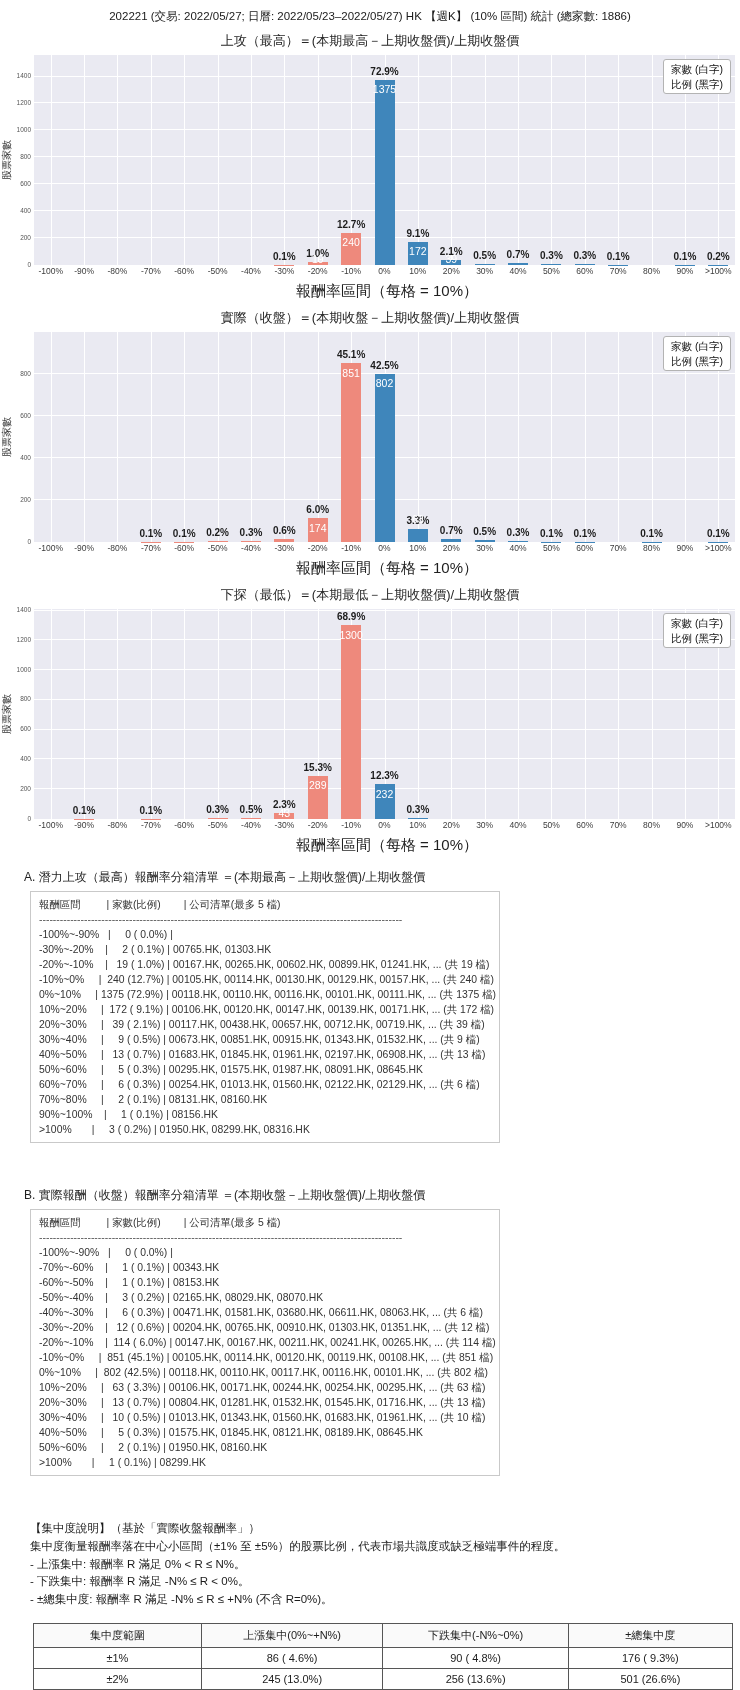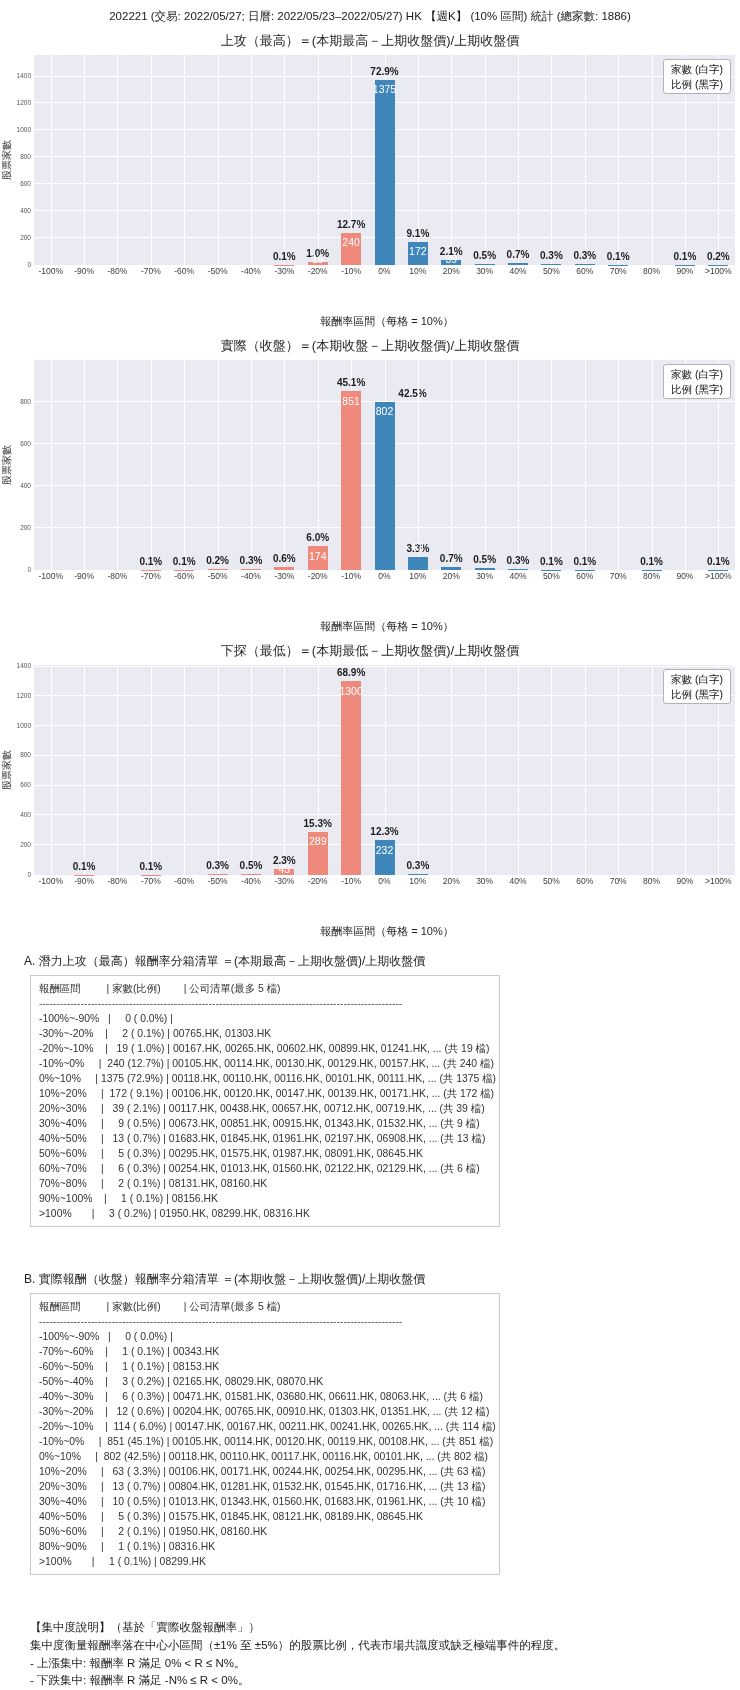--- a/index.html
+++ b/index.html
@@ -15,21 +15,21 @@
   .plot{position:relative;background:#eaeaf2;height:210px;}
   .vgrid{position:absolute;top:0;bottom:0;width:1px;background:#ffffff;}
   .hgrid{position:absolute;left:0;right:0;height:1px;background:#ffffff;}
   .bar{position:absolute;bottom:0;width:20px;}
   .pct{position:absolute;font-size:10px;color:#1c1c1c;transform:translateX(-50%);white-space:nowrap;line-height:1;font-weight:bold;}
   .cnt{position:absolute;font-size:10.5px;color:#fff;transform:translateX(-50%);white-space:nowrap;line-height:1;z-index:2;}
   .legend{position:absolute;top:4px;right:4px;background:#fff;border:1px solid #b3b3b3;border-radius:3px;padding:2px 7px;font-size:10.5px;line-height:1.4;color:#111;z-index:3;}
   .xspacer{grid-column:1/3;}
   .xticks{position:relative;height:12px;}
   .xtick{position:absolute;top:2px;transform:translateX(-50%);font-size:8.5px;color:#3c3c3c;white-space:nowrap;line-height:1;}
-  .xlabel{text-align:center;font-size:11px;color:#1f1f1f;padding:5px 0 0 34px;margin-top:32px;}
+  .xlabel{text-align:center;font-size:15px;color:#1f1f1f;padding:5px 0 0 34px;}
   .list-heading{font-size:12px;color:#1f1f1f;margin:14px 0 5px 24px;}
   .listing-box{margin-left:30px;width:452px;border:1px solid #c9c9c9;padding:5px 8px;font-size:10.4px;line-height:15px;color:#333;overflow:hidden;}
   .listing-box div{white-space:pre;}
   .lb-divider{color:#555;}
   .section-b{margin-top:44px;}
   .concentration{margin:44px 0 0 30px;font-size:11.5px;line-height:1.55;color:#1c1c1c;}
   table.ctable{border-collapse:collapse;margin:14px 0 0 33px;width:700px;font-size:11px;color:#1c1c1c;table-layout:fixed;}
   table.ctable th,table.ctable td{border:1px solid #565656;text-align:center;padding:4px 2px;font-weight:normal;}
   table.ctable th{background:#fafafa;}
   table.ctable col.c1{width:24%;}table.ctable col.c2{width:26%;}table.ctable col.c3{width:26.5%;}table.ctable col.c4{width:23.5%;}
@@ -191,21 +191,21 @@
         <div class="vgrid" style="left: 40.4762%;"></div>
         <div class="bar" style="left: calc(40.4762% - 10px); height: 11.4%; background: rgb(238, 137, 124);"></div>
         <div class="pct" style="left: 40.4762%; bottom: calc(11.4% + 3px);">6.0%</div>
         <div class="cnt" style="left: 40.4762%; bottom: 8.94px;">174</div>
         <div class="vgrid" style="left: 45.2381%;"></div>
         <div class="bar" style="left: calc(45.2381% - 10px); height: 85.1%; background: rgb(238, 137, 124);"></div>
         <div class="pct" style="left: 45.2381%; bottom: calc(85.1% + 3px);">45.1%</div>
         <div class="cnt" style="left: 45.2381%; bottom: 163.71px;">851</div>
         <div class="vgrid" style="left: 50%;"></div>
         <div class="bar" style="left: calc(50% - 10px); height: 80.2%; background: rgb(63, 134, 187);"></div>
-        <div class="pct" style="left: 50%; bottom: calc(80.2% + 3px); margin-left: 28px;">42.5%</div>
+        <div class="pct" style="left: 50%; bottom: calc(80.2% + 3px);">42.5%</div>
         <div class="cnt" style="left: 50%; bottom: 153.42px;">802</div>
         <div class="vgrid" style="left: 54.7619%;"></div>
         <div class="bar" style="left: calc(54.7619% - 10px); height: 6.3%; background: rgb(63, 134, 187);"></div>
         <div class="pct" style="left: 54.7619%; bottom: calc(6.3% + 3px);">3.3%</div>
         <div class="cnt" style="left: 54.7619%; bottom: 18px;">63</div>
         <div class="vgrid" style="left: 59.5238%;"></div>
         <div class="bar" style="left: calc(59.5238% - 10px); height: 1.3%; background: rgb(63, 134, 187);"></div>
         <div class="pct" style="left: 59.5238%; bottom: calc(1.3% + 3px);">0.7%</div>
         <div class="vgrid" style="left: 64.2857%;"></div>
         <div class="bar" style="left: calc(64.2857% - 10px); height: 1%; background: rgb(63, 134, 187);"></div>
@@ -390,21 +390,20 @@
       <div class="lrow">-40%~-30%    |     6 ( 0.3%) | 00471.HK, 01581.HK, 03680.HK, 06611.HK, 08063.HK, ... (共 6 檔)</div>
       <div class="lrow">-30%~-20%    |   12 ( 0.6%) | 00204.HK, 00765.HK, 00910.HK, 01303.HK, 01351.HK, ... (共 12 檔)</div>
       <div class="lrow">-20%~-10%    |  114 ( 6.0%) | 00147.HK, 00167.HK, 00211.HK, 00241.HK, 00265.HK, ... (共 114 檔)</div>
       <div class="lrow">-10%~0%     |  851 (45.1%) | 00105.HK, 00114.HK, 00120.HK, 00119.HK, 00108.HK, ... (共 851 檔)</div>
       <div class="lrow">0%~10%     |  802 (42.5%) | 00118.HK, 00110.HK, 00117.HK, 00116.HK, 00101.HK, ... (共 802 檔)</div>
       <div class="lrow">10%~20%     |   63 ( 3.3%) | 00106.HK, 00171.HK, 00244.HK, 00254.HK, 00295.HK, ... (共 63 檔)</div>
       <div class="lrow">20%~30%     |   13 ( 0.7%) | 00804.HK, 01281.HK, 01532.HK, 01545.HK, 01716.HK, ... (共 13 檔)</div>
       <div class="lrow">30%~40%     |   10 ( 0.5%) | 01013.HK, 01343.HK, 01560.HK, 01683.HK, 01961.HK, ... (共 10 檔)</div>
       <div class="lrow">40%~50%     |     5 ( 0.3%) | 01575.HK, 01845.HK, 08121.HK, 08189.HK, 08645.HK</div>
       <div class="lrow">50%~60%     |     2 ( 0.1%) | 01950.HK, 08160.HK</div>
-      <div class="lrow">80%~90%     |     1 ( 0.1%) | 08316.HK</div>
       <div class="lrow">&gt;100%       |     1 ( 0.1%) | 08299.HK</div>
     </div>
 </section>
 
 <section class="concentration">
   <div>【集中度說明】（基於「實際收盤報酬率」）</div>
   <div>集中度衡量報酬率落在中心小區間（±1% 至 ±5%）的股票比例，代表市場共識度或缺乏極端事件的程度。</div>
   <div> - 上漲集中: 報酬率 R 滿足 0% &lt; R ≤ N%。</div>
   <div> - 下跌集中: 報酬率 R 滿足 -N% ≤ R &lt; 0%。</div>
   <div> - ±總集中度: 報酬率 R 滿足 -N% ≤ R ≤ +N% (不含 R=0%)。</div>

